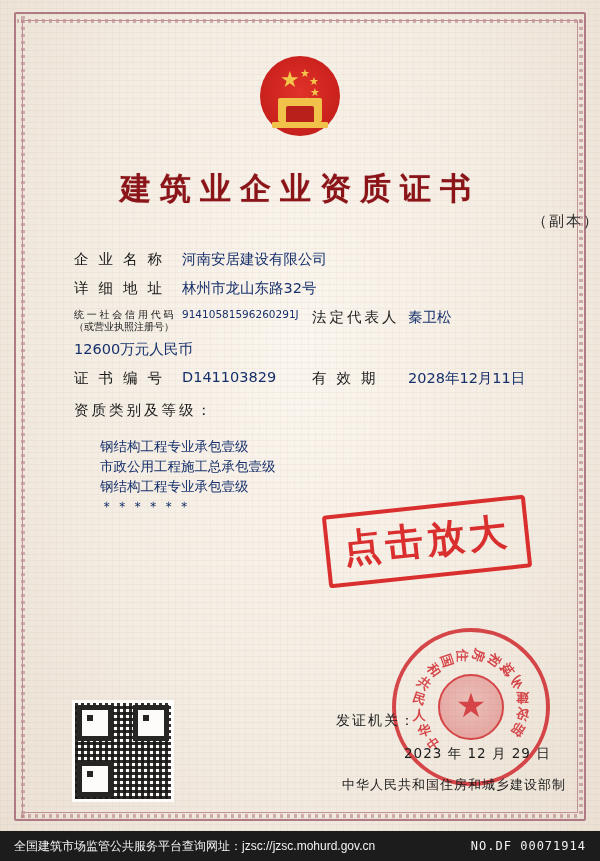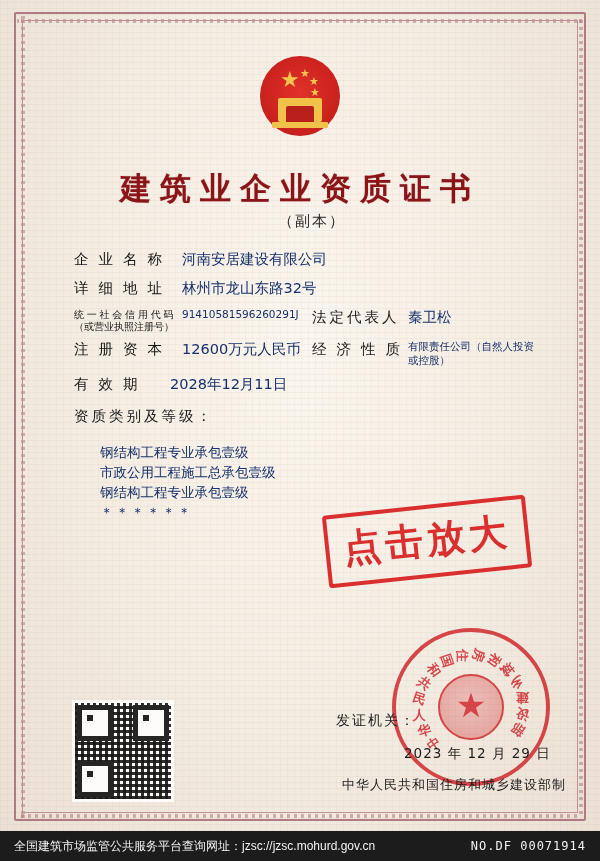--- a/index.html
+++ b/index.html
@@ -83,21 +83,21 @@
   .star.s3{left:58px;top:33px;font-size:11px;}
   .star.s4{left:50px;top:42px;font-size:11px;}
 
   .title{
     position:absolute;left:0;right:0;top:168px;text-align:center;
     font-size:31px;letter-spacing:9px;font-weight:bold;color:#8a1418;
     font-family:Liberation Sans, sans-serif;
     text-shadow:0 0 1px rgba(138,20,24,.4);
   }
   .subtitle{
-    position:absolute;left:0;right:0;top:212px;text-align:center;
+    position:absolute;left:0;right:0;top:212px;text-align:right;
     font-size:15px;letter-spacing:2px;color:#2c2c2c;margin-left:24px;
   }
 
   .fields{
     position:absolute;left:74px;top:250px;right:60px;
     color:#1b1b1b;
   }
   .row{display:flex;align-items:flex-start;margin-bottom:7px;min-height:22px;}
   .lbl{
     width:108px;flex:0 0 108px;font-size:14.5px;letter-spacing:3px;
@@ -238,32 +238,31 @@
         <div class="colB">
           <div class="lblB">法定代表人</div>
           <div class="val blue">秦卫松</div>
         </div>
       </div>
     </div>
 
     <div class="row">
       <div class="two">
         <div class="colA">
-          <div class="lbl">注 册 资 本</div>
           <div class="val blue">12600万元人民币</div>
         </div>
-        <div class="colB">
-          <div class="lblB">经 济 性 质</div>
-          <div class="val blue small">有限责任公司（自然人投资或控股）</div>
-        </div>
       </div>
     </div>
 
     <div class="row">
       <div class="two">
+        <div class="colA">
+          <div class="lbl">证 书 编 号</div>
+          <div class="val blue">D141103829</div>
+        </div>
         <div class="colB">
           <div class="lblB">有 效 期</div>
           <div class="val blue">2028年12月11日</div>
         </div>
       </div>
     </div>
 
     <div class="qual-title">资质类别及等级：</div>
     <div class="qual-list">
       <div>钢结构工程专业承包壹级</div>

